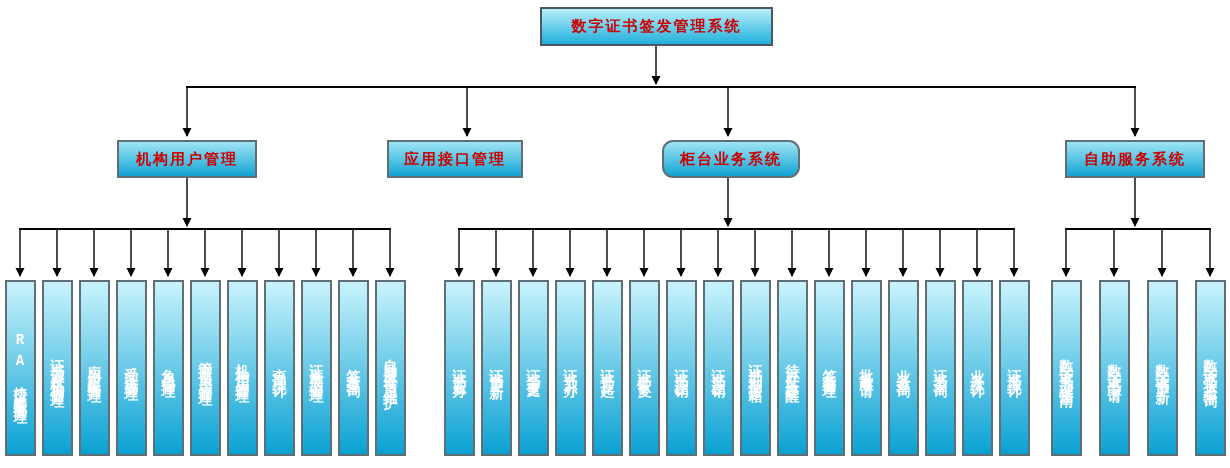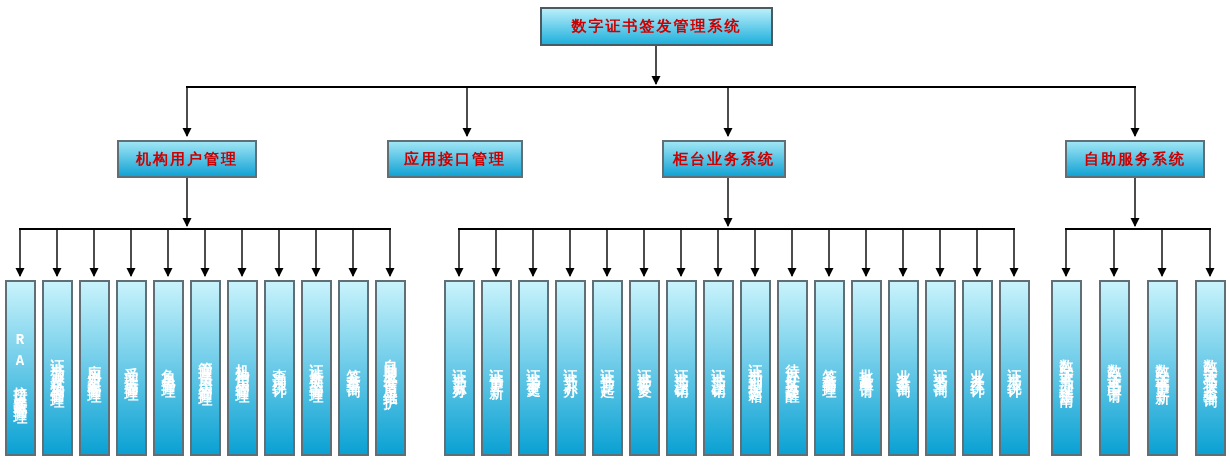--- a/index.html
+++ b/index.html
@@ -106,21 +106,21 @@
       <div class="node leaf-node" style="left: 78.5px; top: 280px; width: 31px; height: 176px;">应用对象管理</div>
       <div class="node leaf-node" style="left: 115.5px; top: 280px; width: 31px; height: 176px;">受理点管理</div>
       <div class="node leaf-node" style="left: 152.5px; top: 280px; width: 31px; height: 176px;">角色管理</div>
       <div class="node leaf-node" style="left: 189.5px; top: 280px; width: 31px; height: 176px;">管理员用户管理</div>
       <div class="node leaf-node" style="left: 226.5px; top: 280px; width: 31px; height: 176px;">机构用户管理</div>
       <div class="node leaf-node" style="left: 263.5px; top: 280px; width: 31px; height: 176px;">查询统计</div>
       <div class="node leaf-node" style="left: 300.5px; top: 280px; width: 31px; height: 176px;">证件类型管理</div>
       <div class="node leaf-node" style="left: 337.5px; top: 280px; width: 31px; height: 176px;">签章查询</div>
       <div class="node leaf-node" style="left: 374.5px; top: 280px; width: 31px; height: 176px;">自助服务信息维护</div>
       <div class="node header-node" style="left: 387px; top: 140px; width: 136px; height: 38px;">应用接口管理</div>
-      <div class="node header-node" style="left: 662px; top: 140px; width: 124px; height: 38px;">柜台业务系统</div>
+      <div class="node header-node" style="left: 662px; top: 140px; width: 138px; height: 38px; border-radius: 11px;">柜台业务系统</div>
       <div class="node leaf-node" style="left: 443.5px; top: 280px; width: 31px; height: 176px;">证书新办</div>
       <div class="node leaf-node" style="left: 480.5px; top: 280px; width: 31px; height: 176px;">证书更新</div>
       <div class="node leaf-node" style="left: 517.5px; top: 280px; width: 31px; height: 176px;">证书变更</div>
       <div class="node leaf-node" style="left: 554.5px; top: 280px; width: 31px; height: 176px;">证书补办</div>
       <div class="node leaf-node" style="left: 591.5px; top: 280px; width: 31px; height: 176px;">证书挂起</div>
       <div class="node leaf-node" style="left: 628.5px; top: 280px; width: 31px; height: 176px;">证书恢复</div>
       <div class="node leaf-node" style="left: 665.5px; top: 280px; width: 31px; height: 176px;">证书注销</div>
       <div class="node leaf-node" style="left: 702.5px; top: 280px; width: 31px; height: 176px;">证书注销</div>
       <div class="node leaf-node" style="left: 739.5px; top: 280px; width: 31px; height: 176px;">证书到期提箱</div>
       <div class="node leaf-node" style="left: 776.5px; top: 280px; width: 31px; height: 176px;">待办任务提醒</div>

